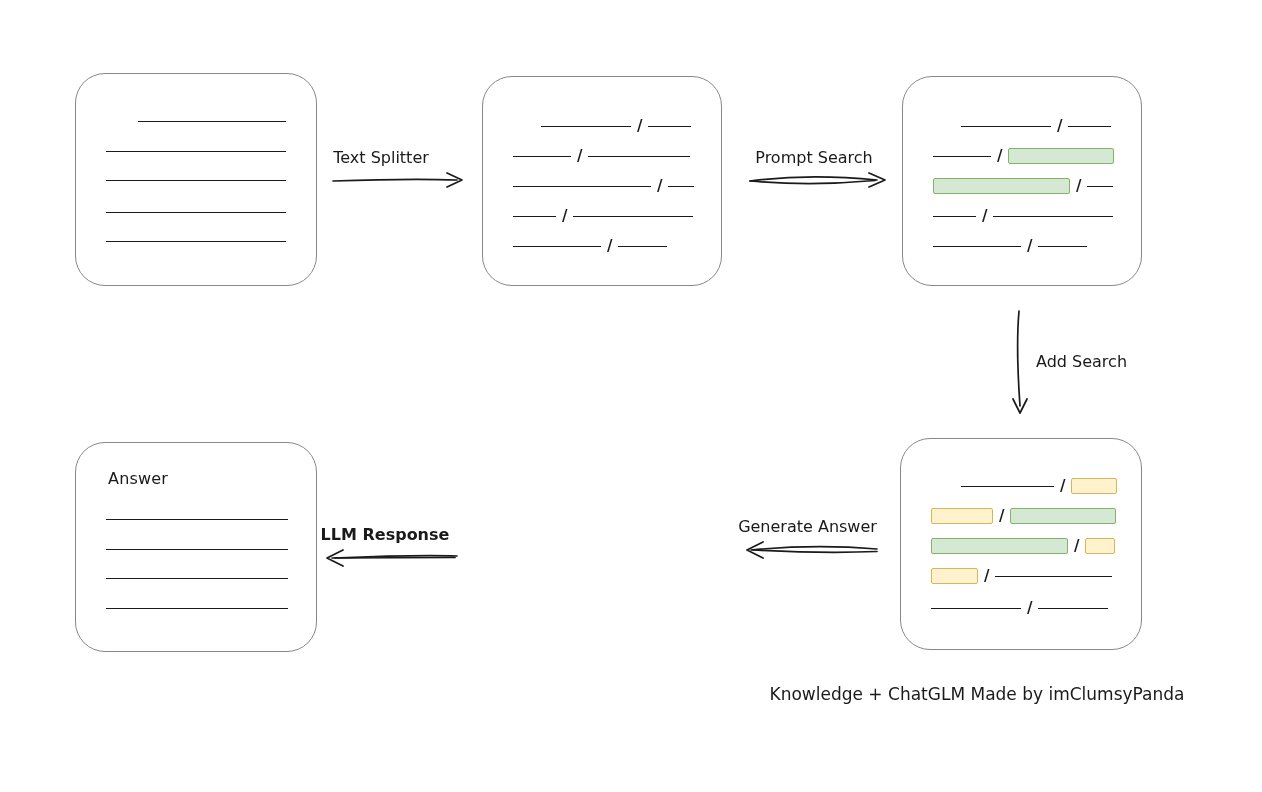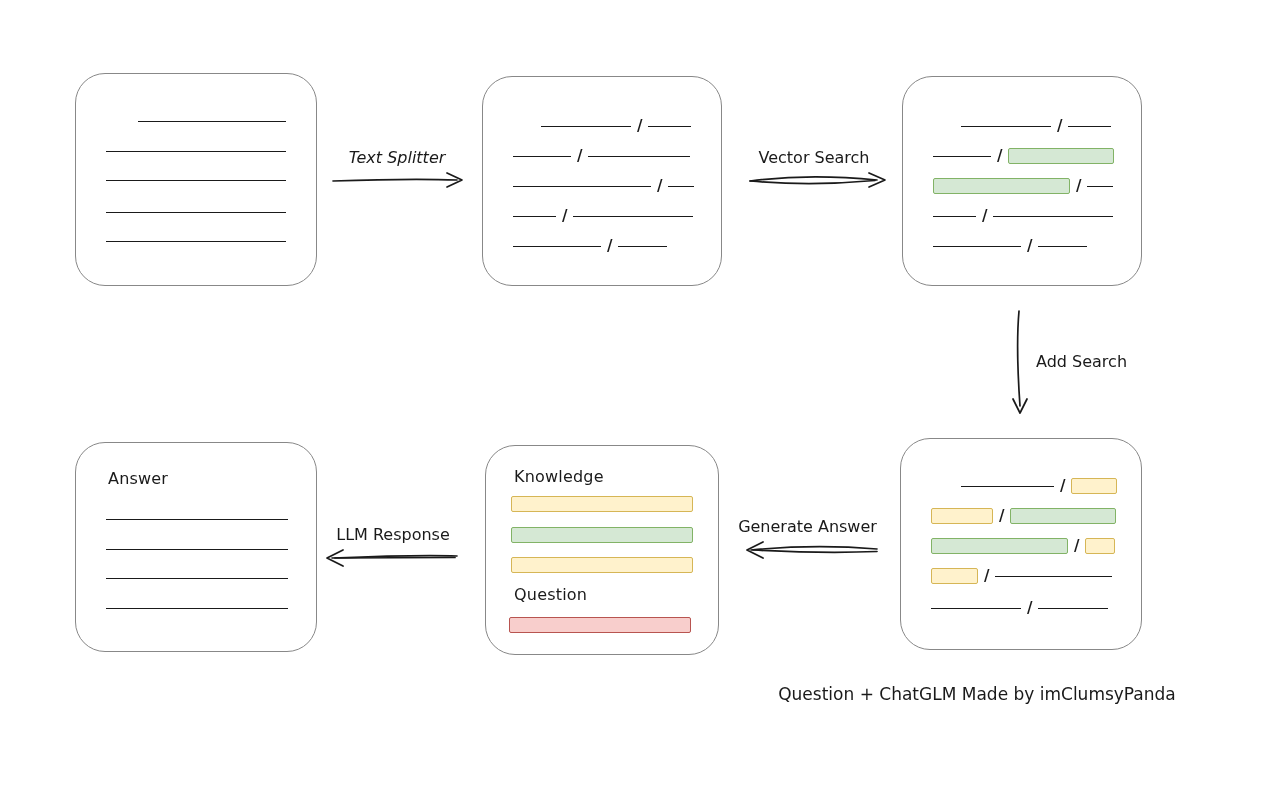--- a/index.html
+++ b/index.html
@@ -67,25 +67,25 @@
     white-space: nowrap;
   }
   .arrow-label {
     position: absolute;
     font-size: 16px;
     font-weight: 500;
     text-align: center;
     color: var(--ink, #1a1a1a);
     white-space: nowrap;
   }
-  #label-text-splitter   { left: 330px;  top: 148px; width: 134px; font-style: italic; }
+  #label-text-splitter   { left: 314px;  top: 148px; width: 134px; }
   #label-vector-search   { left: 743px;  top: 148px; width: 142px; }
   #label-add-context     { left: 1036px; top: 352px; width: 120px; text-align: left; }
   #label-generate-prompt { left: 730px;  top: 517px; width: 155px; }
-  #label-llm-response    { left: 326px;  top: 525px; width: 134px; }
+  #label-llm-response    { left: 318px;  top: 525px; width: 134px; font-weight: bold; }
 
   #credit {
     position: absolute;
     left: 757px;
     top: 684px;
     width: 440px;
     text-align: center;
     font-size: 17px;
     font-weight: 500;
     color: var(--ink, #1a1a1a);
@@ -206,28 +206,20 @@
         <span class="seg-slash">/</span>
         <span class="seg-line" style="width: 117px;"></span>
       </div>
       <div class="chunk-row" style="left: 30px; top: 160px;">
         <span class="seg-line" style="width: 90px;"></span>
         <span class="seg-slash">/</span>
         <span class="seg-line" style="width: 70px;"></span>
       </div>
     </div>
 
-  <div class="box" id="box-prompt">
-    <div class="box-heading" style="left:28px; top:21px;">Knowledge</div>
-    <div class="box-heading" style="left:28px; top:139px;">Question</div>
-  <div class="bar seg-chunk chunk-yellow" style="left: 25px; top: 50px; width: 180px;"></div>
-      <div class="bar seg-chunk chunk-green" style="left: 25px; top: 81px; width: 180px;"></div>
-      <div class="bar seg-chunk chunk-yellow" style="left: 25px; top: 111px; width: 180px;"></div>
-      <div class="bar seg-chunk chunk-red" style="left: 23px; top: 171px; width: 180px;"></div>
-    </div>
 
   <div class="box" id="box-answer">
     <div class="box-heading" style="left:32px; top:26px;">Answer</div>
   <div class="chunk-row" style="left: 30px; top: 67px;">
         <span class="seg-line" style="width: 182px;"></span>
       </div>
       <div class="chunk-row" style="left: 30px; top: 97px;">
         <span class="seg-line" style="width: 182px;"></span>
       </div>
       <div class="chunk-row" style="left: 30px; top: 126px;">
@@ -258,20 +250,20 @@
       <polyline points="763,542 747,550 763,558"></polyline>
     </g>
     <g>
       <path d="M457,556 C420,554.5 382,556 332,558"></path>
       <path d="M455,557.5 C425,558 395,558 335,558"></path>
       <polyline points="343,550 327,558 343,566"></polyline>
     </g>
   </svg>
 
   <div class="arrow-label" id="label-text-splitter">Text Splitter</div>
-  <div class="arrow-label" id="label-vector-search">Vector Search</div>
+  <div class="arrow-label" id="label-vector-search">Prompt Search</div>
   <div class="arrow-label" id="label-add-context">Add Search</div>
   <div class="arrow-label" id="label-generate-prompt">Generate Answer</div>
   <div class="arrow-label" id="label-llm-response">LLM Response</div>
 
-  <div id="credit">Question + ChatGLM Made by imClumsyPanda</div>
+  <div id="credit">Knowledge + ChatGLM Made by imClumsyPanda</div>
 
 </div>
 
 </body></html>

